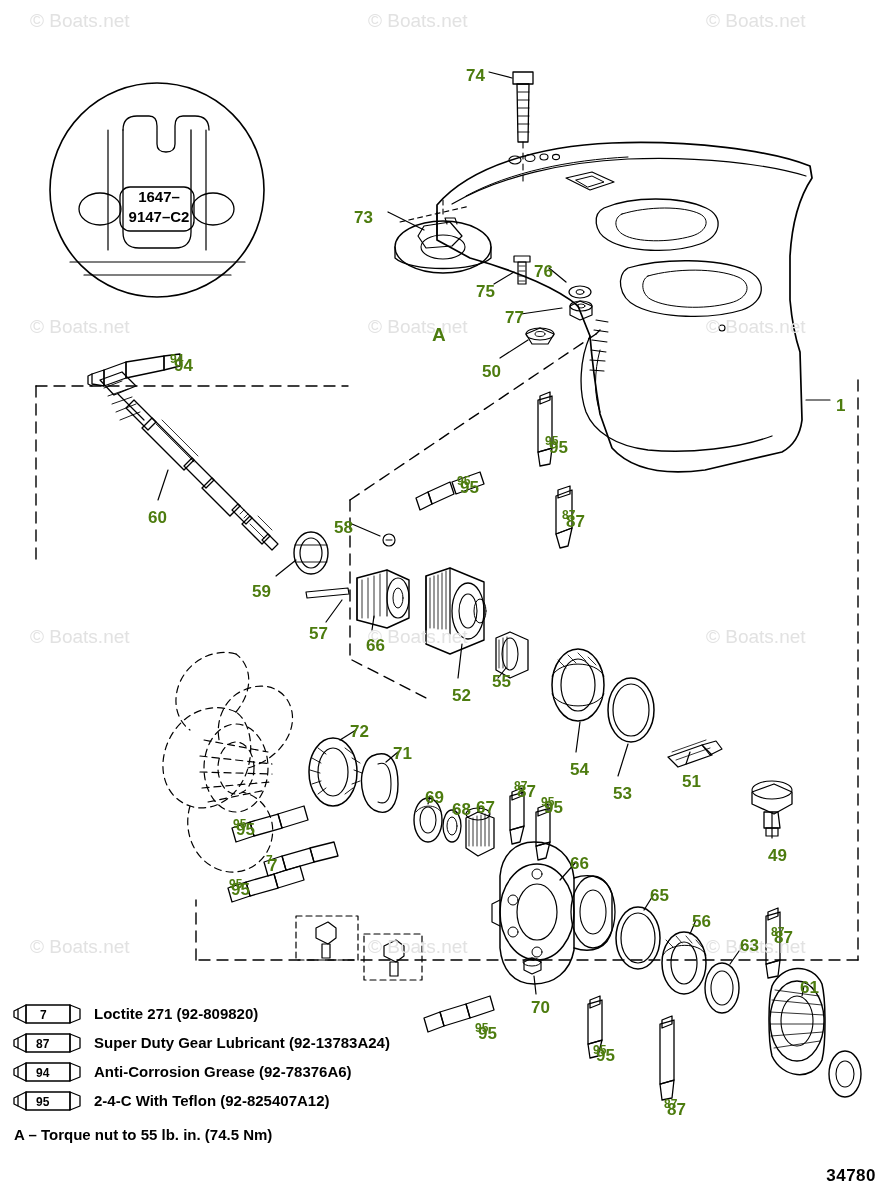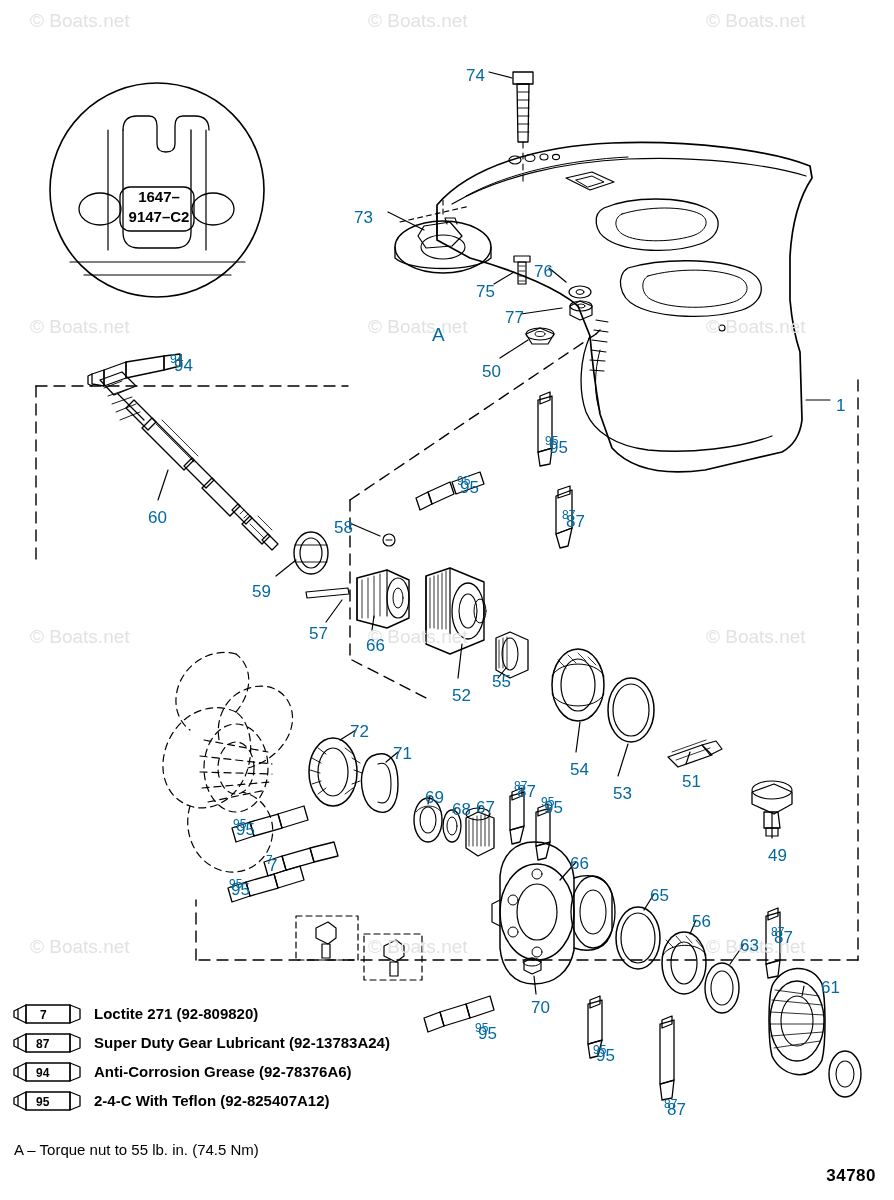--- a/index.html
+++ b/index.html
@@ -19,22 +19,22 @@
     font-family: "Liberation Sans", sans-serif;
     font-size: 19px;
     color: #e2e2e2;
     white-space: nowrap;
     user-select: none;
   }
   .callout {
     position: absolute;
     font-family: "Liberation Sans", sans-serif;
     font-size: 17px;
-    font-weight: normal;
-    color: #0369a1;
+    font-weight: bold;
+    color: #4d7c0f;
     white-space: nowrap;
   }
   .title-line {
     position: absolute;
     font-family: "Liberation Sans", sans-serif;
     font-weight: bold;
     font-size: 23px;
     letter-spacing: .2px;
     white-space: nowrap;
   }
@@ -50,23 +50,22 @@
     font-size: 15px;
     font-weight: bold;
     margin-left: 10px;
     white-space: nowrap;
   }
   .torque-note {
     position: absolute;
     left: 14px;
     top: 1126px;
     font-size: 15px;
-    font-weight: normal;
+    font-weight: bold;
     white-space: nowrap;
-    margin-top: 15px;
   }
   .doc-number {
     position: absolute;
     right: 18px;
     bottom: 14px;
     font-size: 17px;
     font-weight: bold;
     letter-spacing: .5px;
   }
   .inset-label {
@@ -487,21 +486,21 @@
     <div class="callout" style="left:425px;top:788px;">69</div>
     <div class="callout" style="left:452px;top:800px;">68</div>
     <div class="callout" style="left:476px;top:798px;">67</div>
     <div class="callout" style="left:517px;top:782px;">87</div>
     <div class="callout" style="left:544px;top:798px;">95</div>
     <div class="callout" style="left:570px;top:854px;">66</div>
     <div class="callout" style="left:650px;top:886px;">65</div>
     <div class="callout" style="left:692px;top:912px;">56</div>
     <div class="callout" style="left:740px;top:936px;">63</div>
     <div class="callout" style="left:774px;top:928px;">87</div>
-    <div class="callout" style="left:800px;top:978px;margin-left:21px;">61</div>
+    <div class="callout" style="left:800px;top:978px;">61</div>
     <div class="callout" style="left:531px;top:998px;">70</div>
     <div class="callout" style="left:596px;top:1046px;">95</div>
     <div class="callout" style="left:667px;top:1100px;">87</div>
     <div class="callout" style="left:478px;top:1024px;">95</div>
   </div>
 
   <div>
     <div class="callout" style="left:170px;top:352px;font-size:12px;">94</div>
     <div class="callout" style="left:545px;top:434px;font-size:12px;">95</div>
     <div class="callout" style="left:457px;top:474px;font-size:12px;">95</div>

